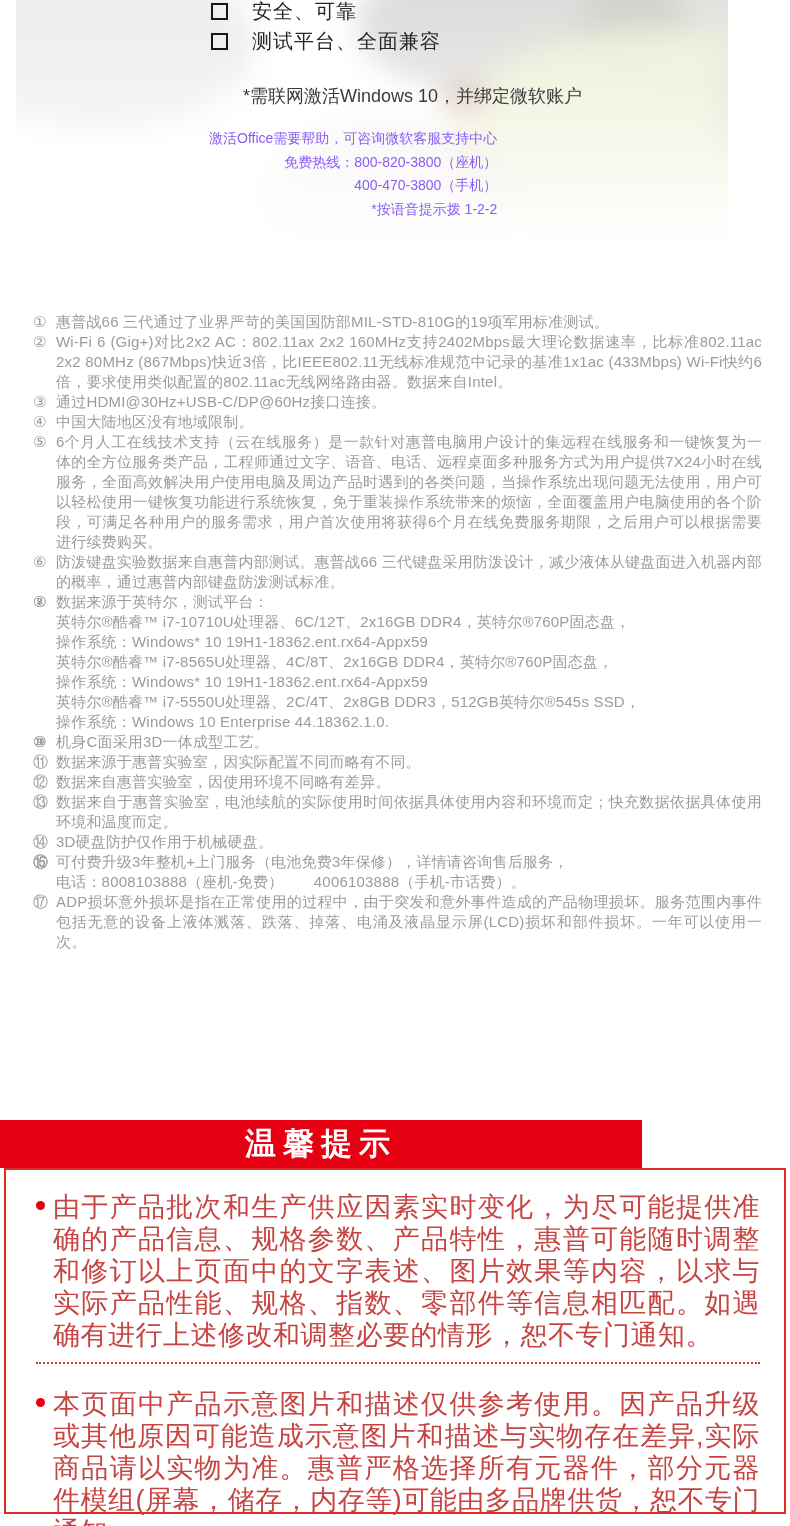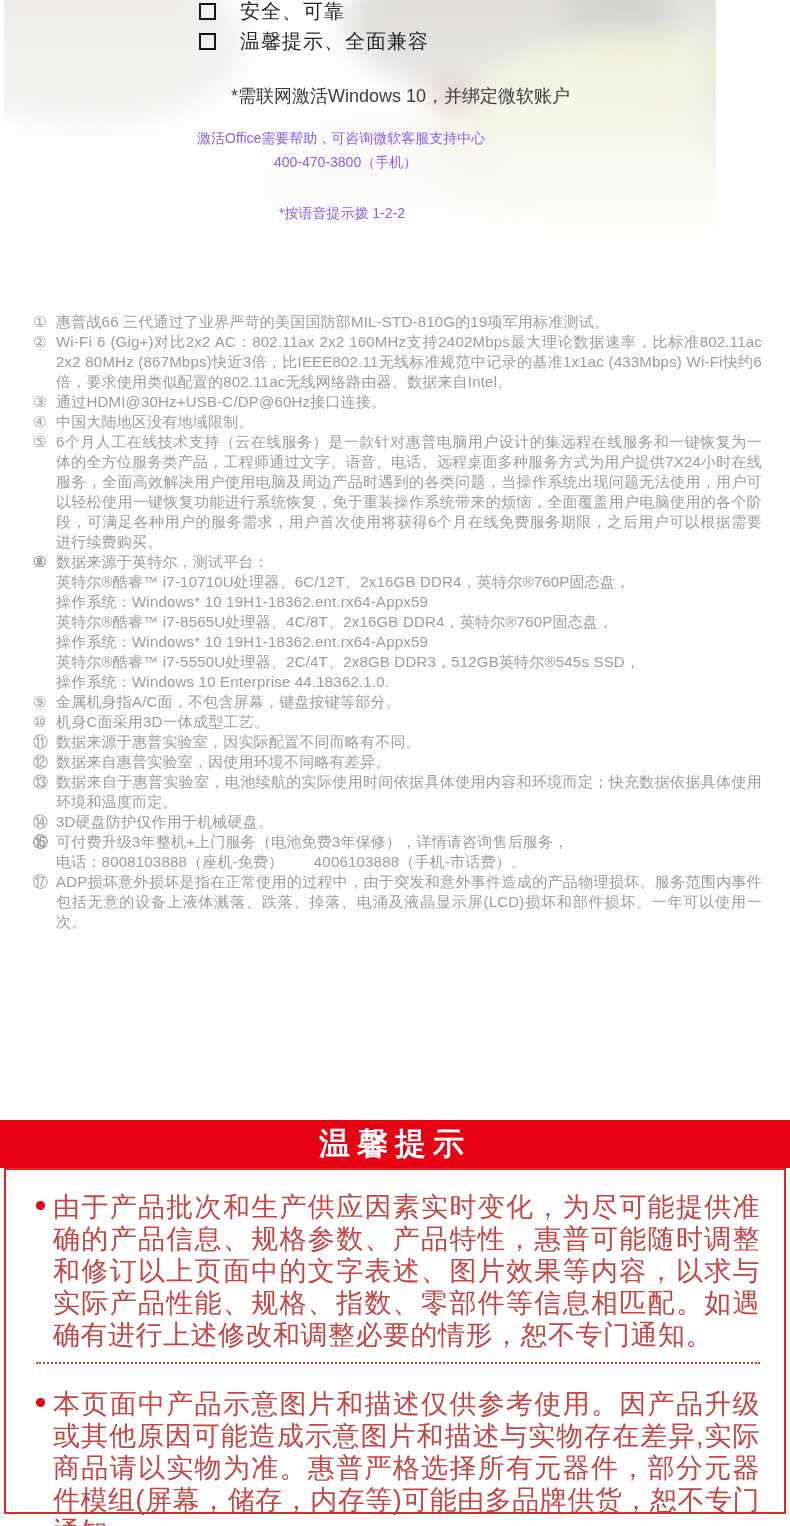--- a/index.html
+++ b/index.html
@@ -1,20 +1,20 @@
 <!DOCTYPE html>
 <html><head>
 <meta charset="utf-8">
 <style>
   html,body{margin:0;padding:0;background:#fff;}
   .page{position:relative;width:790px;height:1526px;background:#fff;overflow:hidden;
         font-family:"Liberation Sans","DejaVu Sans",sans-serif;}
 
   
-  .hero{position:absolute;left:4px;top:0;width:712px;height:300px;overflow:hidden;}
+  .hero{position:absolute;left:16px;top:0;width:712px;height:300px;overflow:hidden;text-align:right;}
   .hero-bg{position:absolute;inset:0;filter:blur(14px);}
   .blob{position:absolute;border-radius:50%;}
   .b1{left:340px;top:-50px;width:330px;height:150px;background:rgba(186,184,180,.5);}
   .b2{left:560px;top:-35px;width:240px;height:140px;background:rgba(196,193,189,.5);}
   .b3{left:430px;top:30px;width:420px;height:230px;background:rgba(237,239,213,.95);}
   .b4{left:700px;top:15px;width:140px;height:180px;background:rgba(210,208,200,.45);}
   .b5{left:-70px;top:-40px;width:310px;height:170px;background:rgba(216,213,208,.45);}
   .b6{left:250px;top:120px;width:260px;height:160px;background:rgba(228,226,222,.4);}
   .b7{left:425px;top:88px;width:46px;height:20px;background:rgba(165,85,75,.5);}
   .hero-fade{position:absolute;inset:0;
@@ -23,31 +23,31 @@
   .features{position:absolute;left:195px;top:-3px;margin:0;padding:0;list-style:none;}
   .features li{display:flex;align-items:center;height:29.5px;}
   .cbx{width:13px;height:13px;border:2.5px solid #161616;margin-right:24px;flex:none;background:transparent;}
   .feat-label{font-size:20px;color:#262626;letter-spacing:1px;white-space:nowrap;}
 
   .act-note{position:absolute;left:227px;top:84px;font-size:18px;color:#3b3b3b;white-space:nowrap;}
 
   .contact{position:absolute;left:193px;top:127px;font-size:14px;line-height:23.5px;color:#8b5cf6;}
   .contact div{white-space:nowrap;}
   .ind1{padding-left:77px;}
-  .ind2{padding-left:82px;margin-top:28px;}
+  .ind2{padding-left:82px;}
 
   
   .footnotes{position:absolute;left:33px;right:28px;top:306px;padding-top:6px;}
   .fn{position:relative;padding-left:23px;font-size:15px;line-height:20px;color:#9c9c9c;
       text-align:justify;letter-spacing:.2px;}
   .fn-num{position:absolute;left:0;top:0;font-family:"DejaVu Sans",sans-serif;}
   .fn-text{white-space:pre-line;}
 
   
-  .tips-header{position:absolute;left:0;top:1120px;width:790px;height:48px;background:#e60012;
+  .tips-header{position:absolute;left:0;top:1120px;width:642px;height:48px;background:#e60012;
       display:flex;align-items:center;justify-content:center;}
   .tips-title{font-size:31px;font-weight:700;color:#ffffff;letter-spacing:7px;}
   .tips-box{position:absolute;left:4px;right:4px;top:1168px;height:346px;box-sizing:border-box;
       border:2px solid #dc2a25;background:#fff;padding:21px 24px 0 30px;}
   .tip-item{position:relative;padding-left:17px;}
   .tip-dot{position:absolute;left:0;top:10px;width:9px;height:9px;border-radius:50%;background:#e60012;}
   .tip-item p{margin:0;font-size:27px;line-height:32px;color:#c64542;letter-spacing:.5px;
       text-align:justify;}
   .tips-divider{height:0;border-top:2px dotted #cb3b36;margin:11px 0 24px 0;}
 </style>
@@ -68,49 +68,50 @@
     </div>
     <div class="hero-fade"></div>
 
     <ul class="features">
       <li>
         <span class="cbx"></span>
         <span class="feat-label">安全、可靠</span>
       </li>
       <li>
         <span class="cbx"></span>
-        <span class="feat-label">温馨提示、全面兼容</span>
+        <span class="feat-label">测试平台、全面兼容</span>
       </li>
     </ul>
 
     <div class="act-note">*需联网激活Windows 10，并绑定微软账户</div>
 
     <div class="contact">
       <div>激活Office需要帮助，可咨询微软客服支持中心</div>
+      <div>免费热线：800-820-3800（座机）</div>
       <div class="ind1">400-470-3800（手机）</div>
       <div class="ind2">*按语音提示拨 1-2-2</div>
     </div>
   </section>
 
   <section class="footnotes">
     <div class="fn"><span class="fn-num">①</span><span class="fn-text">惠普战66 三代通过了业界严苛的美国国防部MIL-STD-810G的19项军用标准测试。</span></div>
     <div class="fn"><span class="fn-num">②</span><span class="fn-text">Wi-Fi 6 (Gig+)对比2x2 AC：802.11ax 2x2 160MHz支持2402Mbps最大理论数据速率，比标准802.11ac 2x2 80MHz (867Mbps)快近3倍，比IEEE802.11无线标准规范中记录的基准1x1ac (433Mbps) Wi-Fi快约6倍，要求使用类似配置的802.11ac无线网络路由器。数据来自Intel。</span></div>
     <div class="fn"><span class="fn-num">③</span><span class="fn-text">通过HDMI@30Hz+USB-C/DP@60Hz接口连接。</span></div>
     <div class="fn"><span class="fn-num">④</span><span class="fn-text">中国大陆地区没有地域限制。</span></div>
     <div class="fn"><span class="fn-num">⑤</span><span class="fn-text">6个月人工在线技术支持（云在线服务）是一款针对惠普电脑用户设计的集远程在线服务和一键恢复为一体的全方位服务类产品，工程师通过文字、语音、电话、远程桌面多种服务方式为用户提供7X24小时在线服务，全面高效解决用户使用电脑及周边产品时遇到的各类问题，当操作系统出现问题无法使用，用户可以轻松使用一键恢复功能进行系统恢复，免于重装操作系统带来的烦恼，全面覆盖用户电脑使用的各个阶段，可满足各种用户的服务需求，用户首次使用将获得6个月在线免费服务期限，之后用户可以根据需要进行续费购买。</span></div>
-    <div class="fn"><span class="fn-num">⑥</span></div>
+    <div class="fn"><span class="fn-num">⑥</span><span class="fn-text">防泼键盘实验数据来自惠普内部测试。惠普战66 三代键盘采用防泼设计，减少液体从键盘面进入机器内部的概率，通过惠普内部键盘防泼测试标准。</span></div>
     <div class="fn"><span class="fn-num">⑦</span></div>
     <div class="fn"><span class="fn-num">⑧</span><span class="fn-text">数据来源于英特尔，测试平台：
 英特尔®酷睿™ i7-10710U处理器、6C/12T、2x16GB DDR4，英特尔®760P固态盘，
 操作系统：Windows* 10 19H1-18362.ent.rx64-Appx59
 英特尔®酷睿™ i7-8565U处理器、4C/8T、2x16GB DDR4，英特尔®760P固态盘，
 操作系统：Windows* 10 19H1-18362.ent.rx64-Appx59
 英特尔®酷睿™ i7-5550U处理器、2C/4T、2x8GB DDR3，512GB英特尔®545s SSD，
 操作系统：Windows 10 Enterprise 44.18362.1.0.</span></div>
-    <div class="fn"><span class="fn-num">⑨</span><span class="fn-text">金属机身指A/C面，不包含屏幕，键盘按键等部分。</span></div>
+    <div class="fn"><span class="fn-num">⑨</span></div>
     <div class="fn"><span class="fn-num">⑩</span><span class="fn-text">机身C面采用3D一体成型工艺。</span></div>
     <div class="fn"><span class="fn-num">⑪</span><span class="fn-text">数据来源于惠普实验室，因实际配置不同而略有不同。</span></div>
     <div class="fn"><span class="fn-num">⑫</span><span class="fn-text">数据来自惠普实验室，因使用环境不同略有差异。</span></div>
     <div class="fn"><span class="fn-num">⑬</span><span class="fn-text">数据来自于惠普实验室，电池续航的实际使用时间依据具体使用内容和环境而定；快充数据依据具体使用环境和温度而定。</span></div>
     <div class="fn"><span class="fn-num">⑭</span><span class="fn-text">3D硬盘防护仅作用于机械硬盘。</span></div>
     <div class="fn"><span class="fn-num">⑮</span></div>
     <div class="fn"><span class="fn-num">⑯</span><span class="fn-text">可付费升级3年整机+上门服务（电池免费3年保修），详情请咨询售后服务，
 电话：8008103888（座机-免费）　　4006103888（手机-市话费）。</span></div>
     <div class="fn"><span class="fn-num">⑰</span><span class="fn-text">ADP损坏意外损坏是指在正常使用的过程中，由于突发和意外事件造成的产品物理损坏。服务范围内事件包括无意的设备上液体溅落、跌落、掉落、电涌及液晶显示屏(LCD)损坏和部件损坏。一年可以使用一次。</span></div>
   </section>

